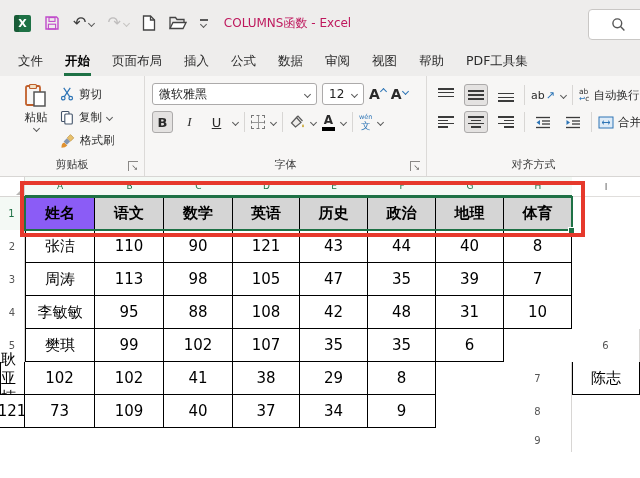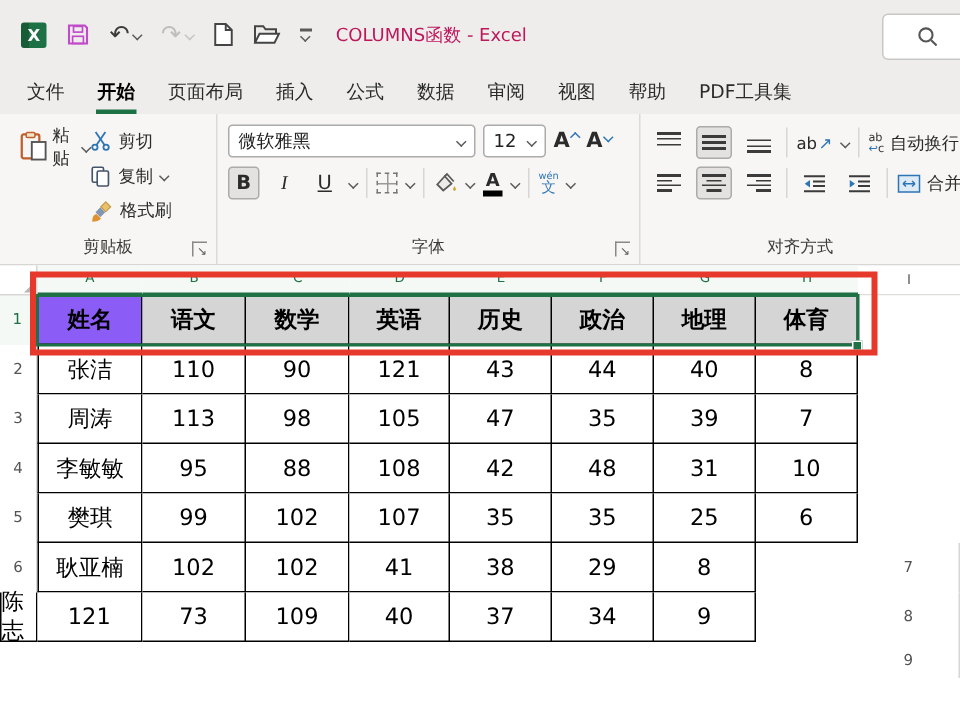--- a/index.html
+++ b/index.html
@@ -32,21 +32,21 @@
   
   .ribbon { position:absolute; top:76px; left:0; right:0; height:101px; background:#F7F6F5; border-bottom:1px solid #D8D6D4; }
   .group { position:absolute; top:0; bottom:0; overflow:hidden; }
   .g-clip  { left:0; width:145px; border-right:1px solid #DCDAD8; }
   .g-font  { left:145px; width:282px; border-right:1px solid #DCDAD8; }
   .g-align { left:427px; right:0; }
   .grplabel { position:absolute; bottom:4px; left:0; right:0; text-align:center; font-size:11px; color:#3b3b3b; }
   .launcher { position:absolute; right:6px; bottom:5px; width:10px; height:10px; border-top:1px solid #8a8886; border-left:1px solid #8a8886; }
   .launcher .lnk { position:absolute; right:0; bottom:-1px; font-size:8px; line-height:8px; color:#605e5c; }
 
-  .paste { position:absolute; left:12px; top:7px; width:48px; display:flex; flex-direction:row; align-items:center; font-size:11.5px; color:#2b2b2b; gap:1px; }
+  .paste { position:absolute; left:12px; top:7px; width:48px; display:flex; flex-direction:column; align-items:center; font-size:11.5px; color:#2b2b2b; gap:1px; }
   .minis { position:absolute; left:60px; top:9px; display:flex; flex-direction:column; gap:5px; }
   .mini { display:flex; align-items:center; gap:5px; font-size:11.5px; color:#2b2b2b; height:18px; }
 
   .f-row1 { position:absolute; left:7px; top:7px; display:flex; align-items:center; gap:5px; }
   .f-row2 { position:absolute; left:7px; top:34px; display:flex; align-items:center; gap:6px; height:24px; }
   .combo { background:#fff; border:1px solid #ACAAAA; border-radius:3px; height:22px; display:flex; align-items:center; justify-content:space-between; padding:0 6px; font-size:12px; color:#222; }
   .combo.name { width:165px; }
   .combo.size { width:42px; }
   .fbtn { min-width:21px; height:22px; display:flex; align-items:center; justify-content:center; font-size:13px; color:#2b2b2b; border-radius:3px; padding:0 2px; }
   .fbtn.on { background:#E4E2E1; border:1px solid #ACAAAA; }
@@ -411,21 +411,20 @@
         <div class="dcell">31</div>
         <div class="dcell">10</div>
         <div class="blank"></div>
         <div class="rowhead">5</div>
         <div class="dcell first">樊琪</div>
         <div class="dcell">99</div>
         <div class="dcell">102</div>
         <div class="dcell">107</div>
         <div class="dcell">35</div>
         <div class="dcell">35</div>
-        <div class="dcell">25</div>
         <div class="dcell">6</div>
         <div class="blank"></div>
         <div class="rowhead">6</div>
         <div class="dcell first">耿亚楠</div>
         <div class="dcell">102</div>
         <div class="dcell">102</div>
         <div class="dcell">41</div>
         <div class="dcell">38</div>
         <div class="dcell">29</div>
         <div class="dcell">8</div>

